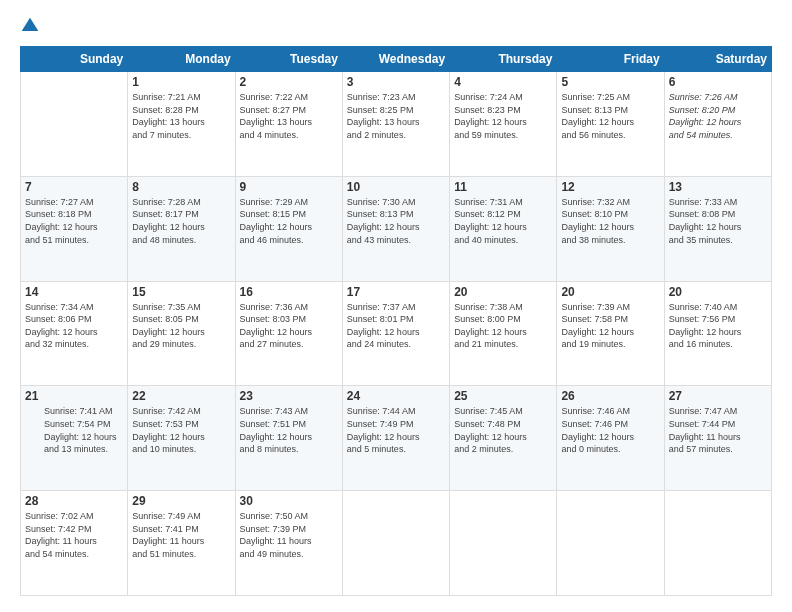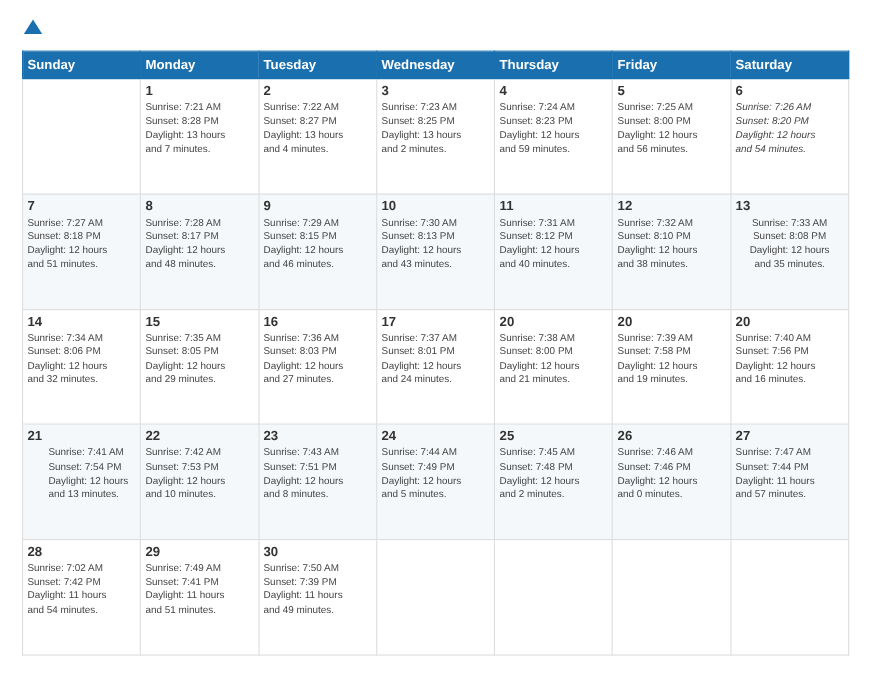--- a/index.html
+++ b/index.html
@@ -89,21 +89,21 @@
     }
     .empty-cell {
       background: #fafafa;
     }
     tr:nth-child(odd) td {
       background: #fff;
     }
     tr:nth-child(even) td {
       background: #f5f8fa;
     }
-    .calendar thead tr th { background: #1a6faf; }
+    .calendar thead tr th { background: #1a6faf; text-align: right; }
   </style>
 </head>
 <body>
 
 <div class="page">
   <div class="header">
     <div class="logo">
       <svg class="logo-icon" viewBox="0 0 24 24">
         <polygon points="12,2 22,18 2,18" fill="#1a6faf"></polygon>
       </svg>
@@ -157,21 +157,21 @@
           <td>
             <div class="day-num">4</div>
             <div class="day-info" style="white-space: pre-line;">Sunrise: 7:24 AM
 Sunset: 8:23 PM
 Daylight: 12 hours
 and 59 minutes.</div>
           </td>
           <td>
             <div class="day-num">5</div>
             <div class="day-info" style="white-space: pre-line;">Sunrise: 7:25 AM
-Sunset: 8:00 PM
+Sunset: 8:13 PM
 Daylight: 12 hours
 and 56 minutes.</div>
           </td>
           <td>
             <div class="day-num">6</div>
             <div class="day-info" style="white-space: pre-line; font-style: italic;">Sunrise: 7:26 AM
 Sunset: 8:20 PM
 Daylight: 12 hours
 and 54 minutes.</div>
           </td>
@@ -214,21 +214,21 @@
           </td>
           <td>
             <div class="day-num">12</div>
             <div class="day-info" style="white-space: pre-line;">Sunrise: 7:32 AM
 Sunset: 8:10 PM
 Daylight: 12 hours
 and 38 minutes.</div>
           </td>
           <td>
             <div class="day-num">13</div>
-            <div class="day-info" style="white-space: pre-line; text-align: center;">Sunrise: 7:33 AM
+            <div class="day-info" style="white-space: pre-line;">Sunrise: 7:33 AM
 Sunset: 8:08 PM
 Daylight: 12 hours
 and 35 minutes.</div>
           </td>
         </tr>
         <tr>
           <td>
             <div class="day-num">14</div>
             <div class="day-info" style="white-space: pre-line;">Sunrise: 7:34 AM
 Sunset: 8:06 PM

